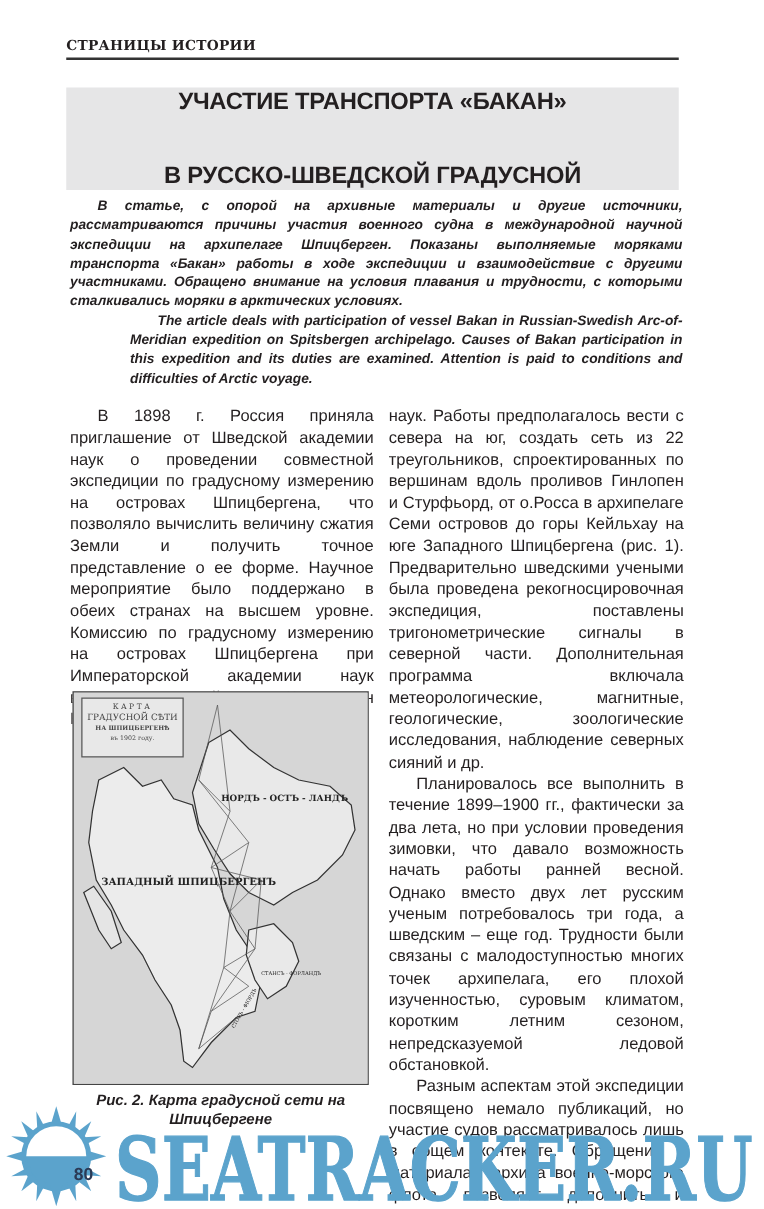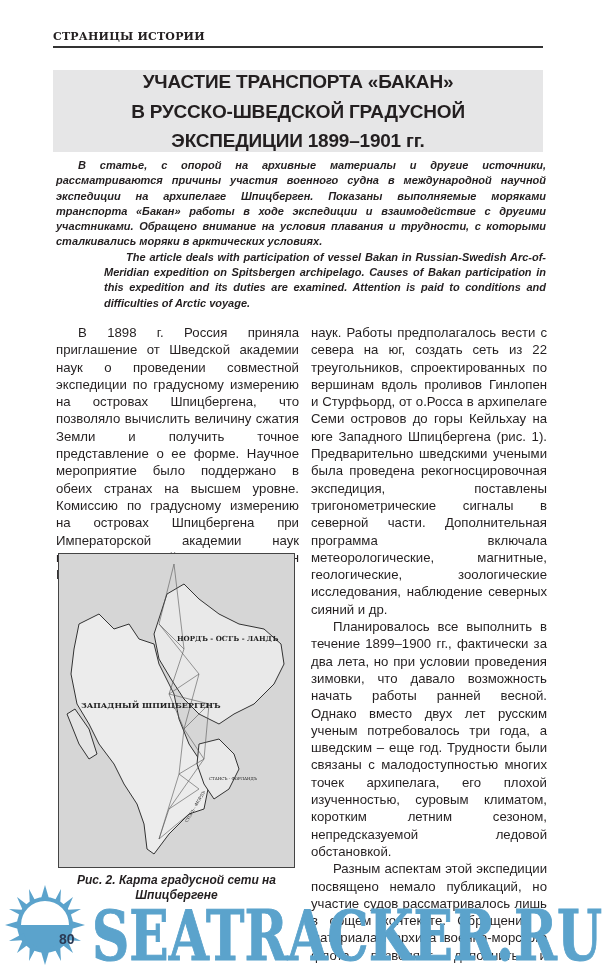--- a/index.html
+++ b/index.html
@@ -34,21 +34,20 @@
 </style>
 </head>
 <body>
 
 <div class="section-header">СТРАНИЦЫ ИСТОРИИ</div>
 <div class="header-rule"></div>
 
 <div class="title-box">
   <div class="title-line">УЧАСТИЕ ТРАНСПОРТА «БАКАН»</div>
   <div class="title-line">В РУССКО-ШВЕДСКОЙ ГРАДУСНОЙ</div>
-  <div class="title-line">ЭКСПЕДИЦИИ 1899–1901 гг.</div>
 </div>
 
 <div class="abstract">
   <p class="ru">В статье, с опорой на архивные материалы и другие источники, рассматриваются причины участия военного судна в международной научной экспедиции на архипелаге Шпицберген. Показаны выполняемые моряками транспорта «Бакан» работы в ходе экспедиции и взаимодействие с другими участниками. Обращено внимание на условия плавания и трудности, с которыми сталкивались моряки в арктических условиях.</p>
   <p class="en">The article deals with participation of vessel Bakan in Russian-Swedish Arc-of-Meridian expedition on Spitsbergen archipelago. Causes of Bakan participation in this expedition and its duties are examined. Attention is paid to conditions and difficulties of Arctic voyage.</p>
 </div>
 
 <div class="col left">
   <p>В 1898 г. Россия приняла приглашение от Шведской академии наук о проведении совместной экспедиции по градусному измерению на островах Шпицбергена, что позволяло вычислить величину сжатия Земли и получить точное представление о ее форме. Научное мероприятие было поддержано в обеих странах на высшем уровне. Комиссию по градусному измерению на островах Шпицбергена при Императорской академии наук возглавил великий князь Константин Константинович, президент Академии</p>
 </div>
@@ -69,20 +68,26 @@
 
     <path d="M140 190 L160 185 L175 200 L180 215 L170 235 L155 245 L145 230 L138 210 Z" fill="#e9e9e9" stroke="#333" stroke-width="1"></path>
 
     <path d="M8 160 L16 155 L30 175 L38 200 L30 205 L20 190 Z" fill="#e5e5e5" stroke="#333" stroke-width="1"></path>
 
     <g stroke="#555" stroke-width="0.6" fill="none">
       <path d="M115 10 L100 70 L125 95 L110 140 L140 120 L125 175 L150 150 L145 205 L120 220 L140 235 L110 255 L100 285 L130 260"></path>
       <path d="M100 70 L140 120 M110 140 L150 150 M125 175 L145 205 M120 220 L100 285 M110 255 L145 205 M125 95 L115 10 M110 140 L125 175 L120 220"></path>
     </g>
   </svg>
+  <div class="map-title-box">
+    <div class="l1">КАРТА</div>
+    <div class="l2">ГРАДУСНОЙ СѢТИ</div>
+    <div class="l3">НА ШПИЦБЕРГЕНѢ</div>
+    <div class="l4">въ 1902 году.</div>
+  </div>
   <div class="map-label nordost">НОРДЪ - ОСТЪ - ЛАНДЪ</div>
   <div class="map-label zapad">ЗАПАДНЫЙ ШПИЦБЕРГЕНЪ</div>
   <div class="map-label small" style="left:150px;top:222px;">СТАНСЪ - ФОРЛАНДЪ</div>
   <div class="map-label small" style="left:118px;top:250px;transform:rotate(-60deg);">СТОРЪ - ФІОРДЪ</div>
 </div>
 
 <div class="caption">Рис. 2. Карта градусной сети на Шпицбергене</div>
 
 <svg class="watermark" width="611" height="87" viewBox="0 0 611 87">
   <g>

